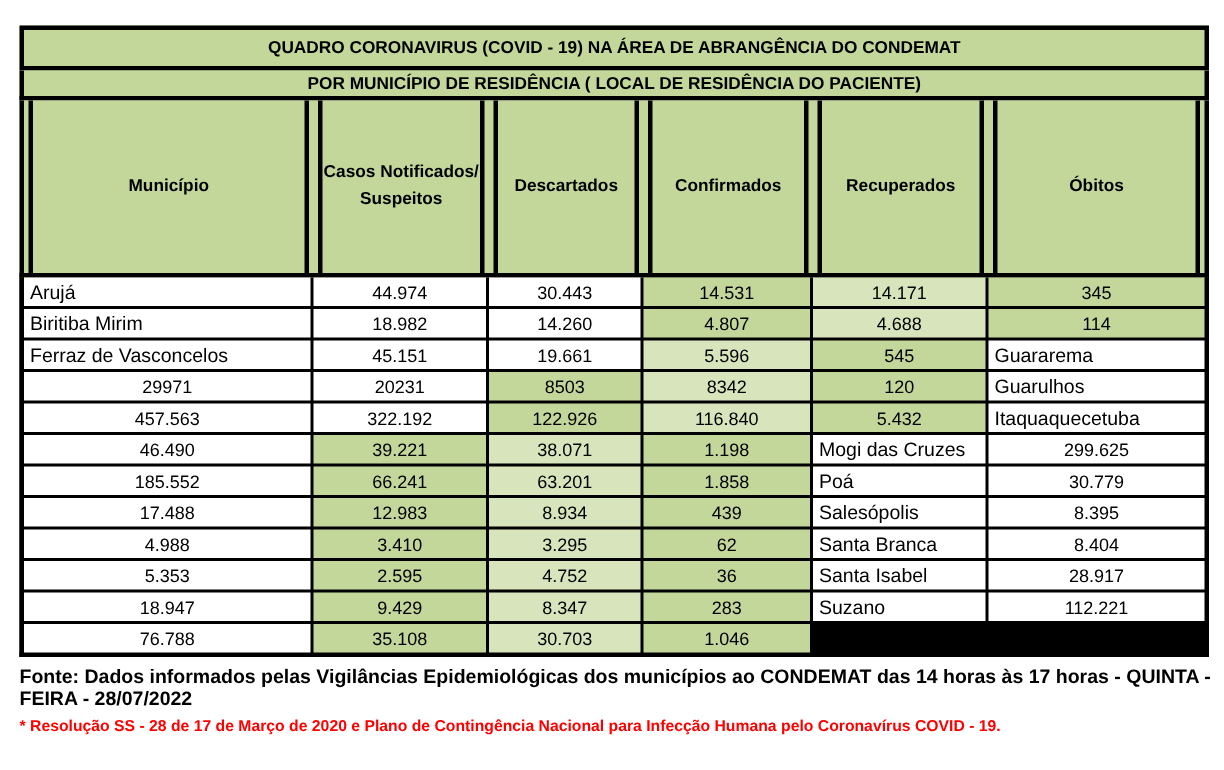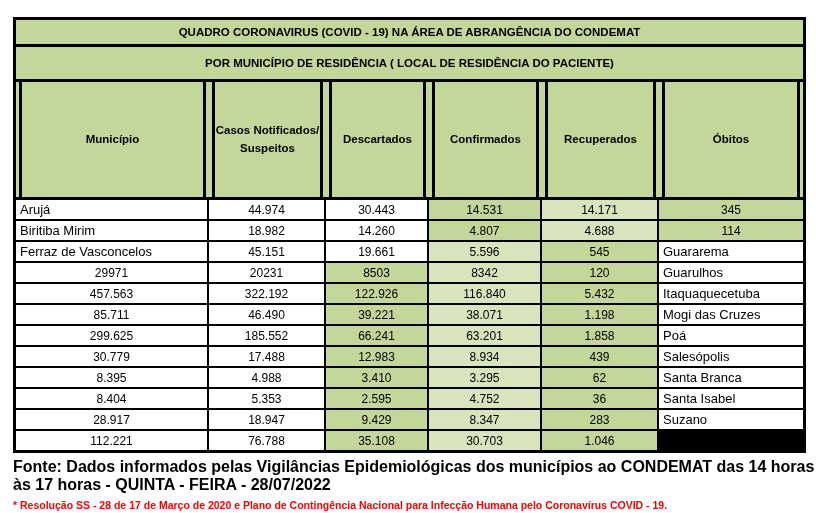--- a/index.html
+++ b/index.html
@@ -18,21 +18,21 @@
     position:relative;width:816px;height:513px;background:#ffffff;overflow:hidden;
     box-sizing:border-box;padding:17px 0 0 13px;
   }
   .table-wrap{width:793px;}
   .title-bar{
     box-sizing:border-box;border:3px solid var(--line);background:var(--green);
     text-align:center;font-weight:bold;font-size:11.5px;
     display:flex;align-items:center;justify-content:center;
   }
   .title-bar.t1{height:30px;}
-  .title-bar.t2{height:35px;border-top:0;text-align:right;}
+  .title-bar.t2{height:20px;border-top:0;text-align:right;}
   .header-band{
     box-sizing:border-box;border:3px solid var(--line);border-top:0;
     height:118px;background:var(--green);
     display:grid;grid-template-columns:193px 117px 103px 113px 117px 144px;
   }
   .header-cell{
     box-sizing:border-box;margin:0 3px;
     border-left:3px solid var(--line);border-right:3px solid var(--line);
     display:flex;align-items:center;justify-content:center;text-align:center;
     font-weight:bold;font-size:11.5px;line-height:1.5;white-space:pre-line;
@@ -52,21 +52,21 @@
   .cell.rec{background:var(--green-light);}
   .cell.obit{background:var(--green);}
   .total-row{
     box-sizing:border-box;border:3px solid var(--line);border-top:0;
     background:var(--line);height:22px;
     display:grid;grid-template-columns:191px 115px 101px 111px 115px 144px;gap:2px;
   }
   .total-row .cell{background:var(--green);font-weight:bold;font-size:11.5px;}
   .total-row .cell.name{font-size:11px;}
   .fonte{
-    margin-top:5px;font-weight:bold;font-size:16px;letter-spacing:0;
+    margin-top:5px;font-weight:bold;font-size:13px;letter-spacing:0;
   }
   .nota{
     margin-top:5px;font-weight:bold;font-size:10.5px;color:var(--red);
   }
 </style>
 </head>
 <body>
 
 <div class="canvas">
   <div class="table-wrap">
@@ -109,21 +109,20 @@
         <div class="cell conf">8503</div>
         <div class="cell rec">8342</div>
         <div class="cell obit">120</div>
         <div class="cell name">Guarulhos</div>
         <div class="cell">457.563</div>
         <div class="cell">322.192</div>
         <div class="cell conf">122.926</div>
         <div class="cell rec">116.840</div>
         <div class="cell obit">5.432</div>
         <div class="cell name">Itaquaquecetuba</div>
-        <div class="cell">85.711</div>
         <div class="cell">46.490</div>
         <div class="cell conf">39.221</div>
         <div class="cell rec">38.071</div>
         <div class="cell obit">1.198</div>
         <div class="cell name">Mogi das Cruzes</div>
         <div class="cell">299.625</div>
         <div class="cell">185.552</div>
         <div class="cell conf">66.241</div>
         <div class="cell rec">63.201</div>
         <div class="cell obit">1.858</div>

